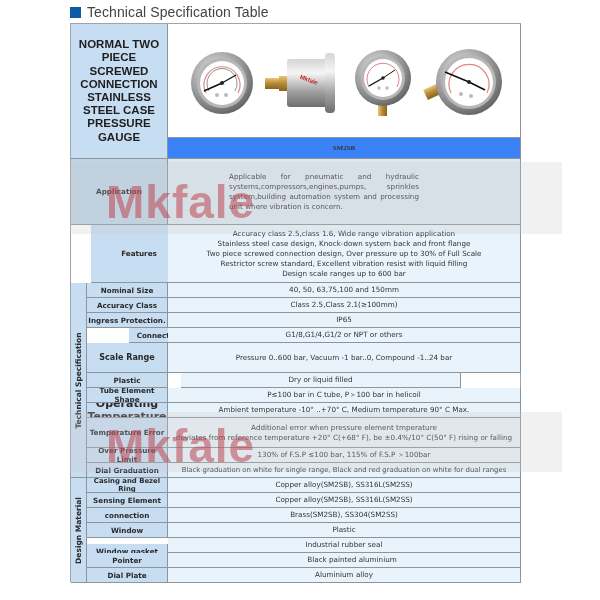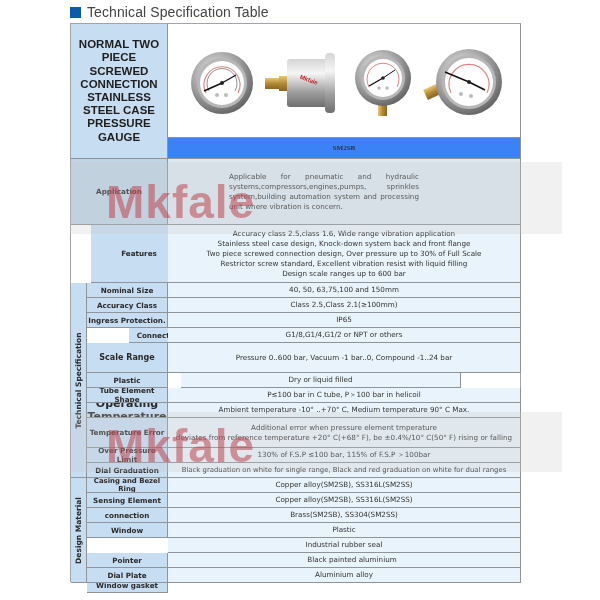--- a/index.html
+++ b/index.html
@@ -201,21 +201,21 @@
 
   <div class="cell lbl" style="left:16px; top:469px; width:81px; height:15px;">Sensing Element</div>
   <div class="cell val" style="left:97px; top:469px; width:353px; height:15px;">Copper alloy(SM2SB), SS316L(SM2SS)</div>
 
   <div class="cell lbl" style="left:16px; top:484px; width:81px; height:15px;">connection</div>
   <div class="cell val" style="left:97px; top:484px; width:353px; height:15px;">Brass(SM2SB), SS304(SM2SS)</div>
 
   <div class="cell lbl" style="left:16px; top:499px; width:81px; height:15px;">Window</div>
   <div class="cell val" style="left:97px; top:499px; width:353px; height:15px;">Plastic</div>
 
-  <div class="cell lbl" style="left:16px; top:520px; width:81px; height:15px;margin-top:34px;">Window gasket</div>
+  <div class="cell lbl" style="left:16px; top:520px; width:81px; height:15px;">Window gasket</div>
   <div class="cell val" style="left:97px; top:514px; width:353px; height:15px;">Industrial rubber seal</div>
 
   <div class="cell lbl" style="left:16px; top:529px; width:81px; height:15px;">Pointer</div>
   <div class="cell val" style="left:97px; top:529px; width:353px; height:15px;padding-left:16px;">Black painted aluminium</div>
 
   <div class="cell lbl" style="left:16px; top:544px; width:81px; height:15px;">Dial Plate</div>
   <div class="cell val" style="left:97px; top:544px; width:353px; height:15px;">Aluminium alloy</div>
 </div>
 
 <div class="wm-band" style="left:70px; top:162px; width:492px; height:72px;"></div>

